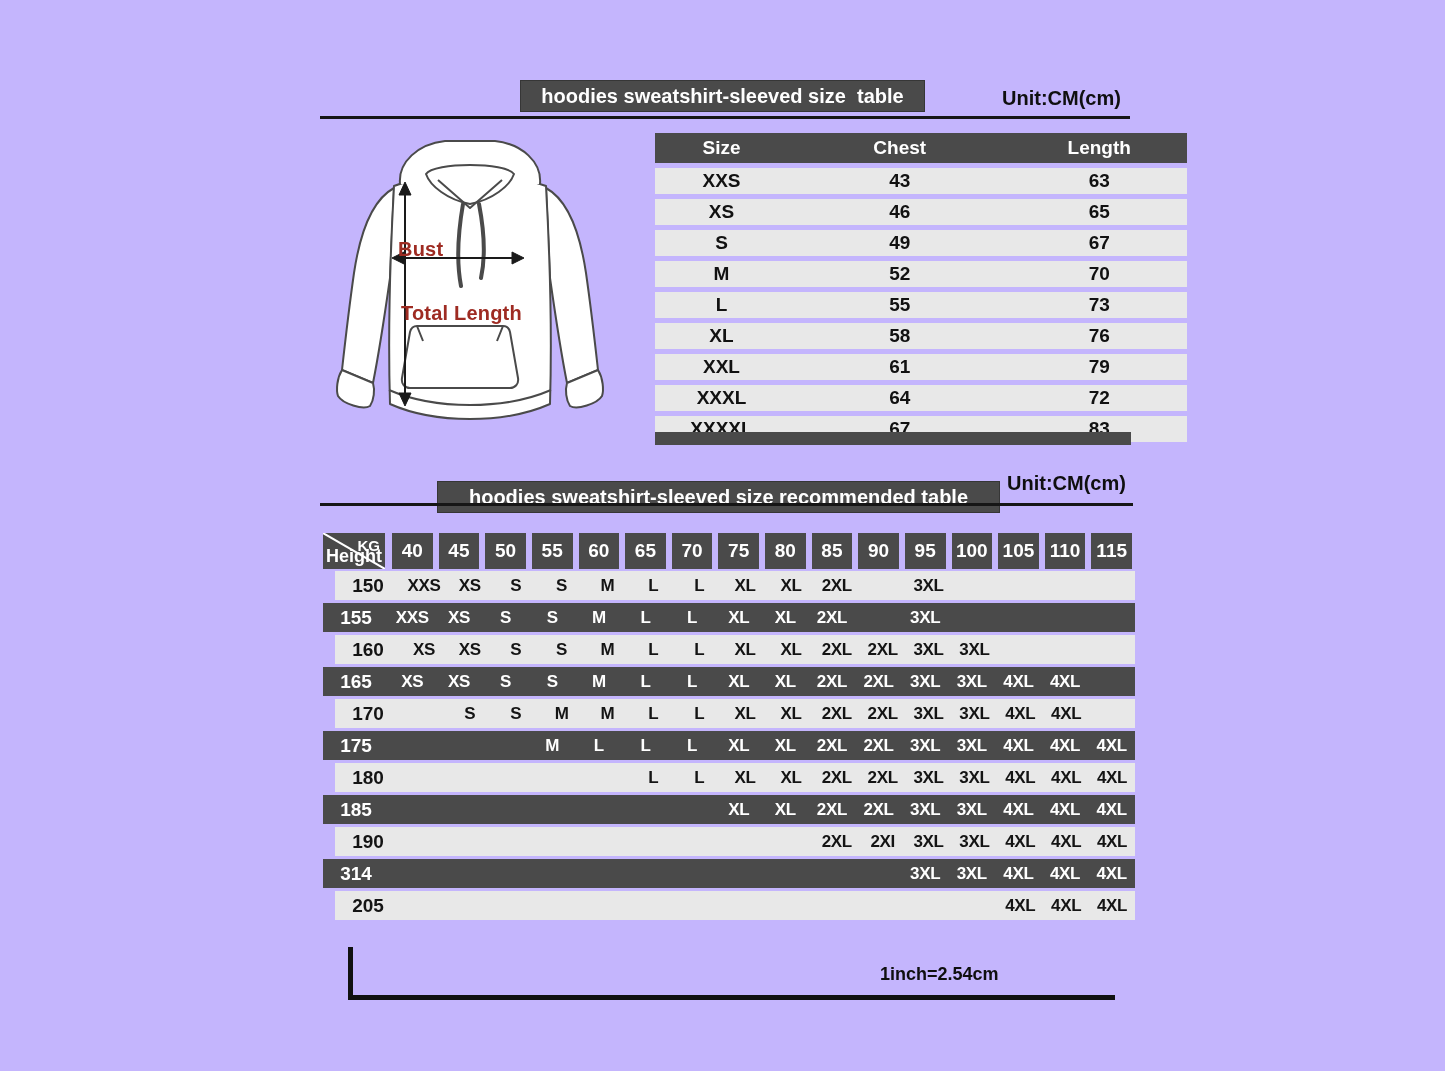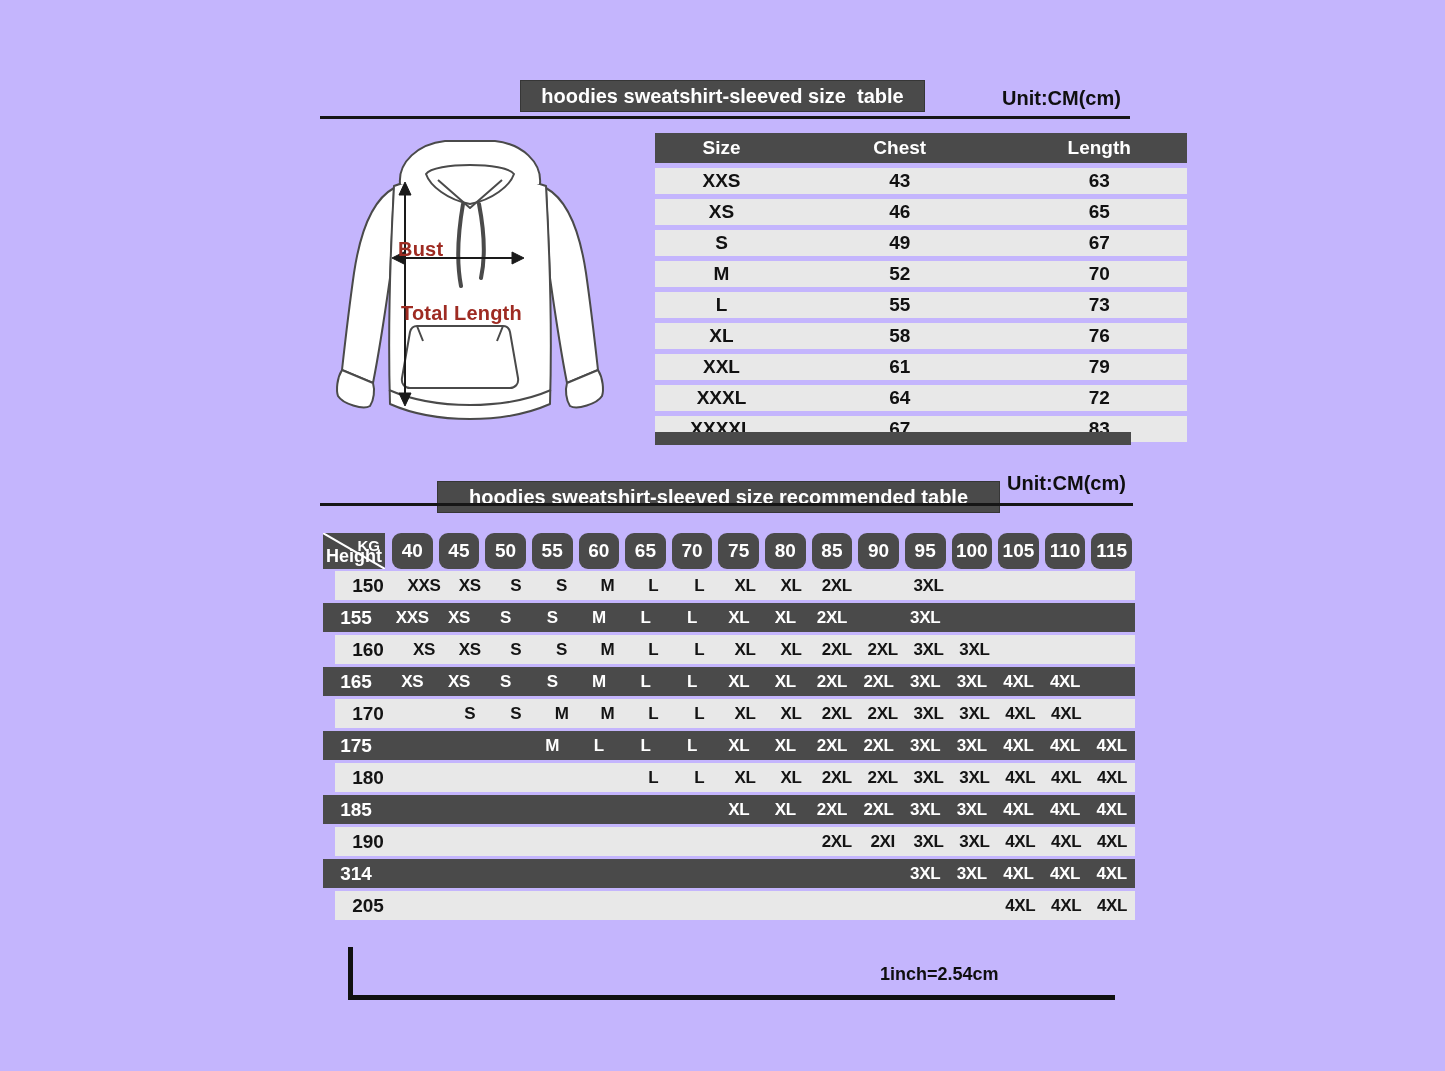--- a/index.html
+++ b/index.html
@@ -32,21 +32,21 @@
     border-collapse:separate;border-spacing:0 5px;table-layout:fixed;
   }
   #sizetable th{background:#4a4a4a;color:#ffffff;height:28px;font-size:19px;font-weight:700;}
   #sizetable td{background:#e8e8e8;height:24px;text-align:center;font-size:19px;color:#111111;}
   #sizetable-endbar{position:absolute;left:655px;top:432px;width:476px;height:13px;background:#4a4a4a;}
 
   
   #matrix{position:absolute;left:323px;top:533px;width:812px;}
   .matrix-grid{display:grid;grid-template-columns:66px repeat(16,1fr);align-items:center;}
   #matrix-header{height:36px;margin-bottom:2px;align-items:stretch;}
-  .wbox{margin:0 3px;background:#4a4a4a;color:#ffffff;display:flex;align-items:center;justify-content:center;font-size:19px;border-radius:9px;}
+  .wbox{margin:0 3px;background:#4a4a4a;color:#ffffff;display:flex;align-items:center;justify-content:center;font-size:19px;}
   .corner{position:relative;background:#4a4a4a;margin-right:4px;}
   .corner svg{position:absolute;left:0;top:0;width:100%;height:100%;}
   .corner .kg{position:absolute;top:4px;right:5px;color:#ffffff;font-size:15px;}
   .corner .ht{position:absolute;bottom:2px;left:3px;color:#ffffff;font-size:18px;}
   .mrow{height:29px;margin-bottom:3px;}
   .mrow.light{background:#e8e8e8;color:#141414;margin-left:12px;}
   .mrow.dark{background:#4a4a4a;color:#ffffff;}
   .hlabel{text-align:center;font-size:19px;}
   .mcell{text-align:center;font-size:17px;letter-spacing:-0.3px;}
 

